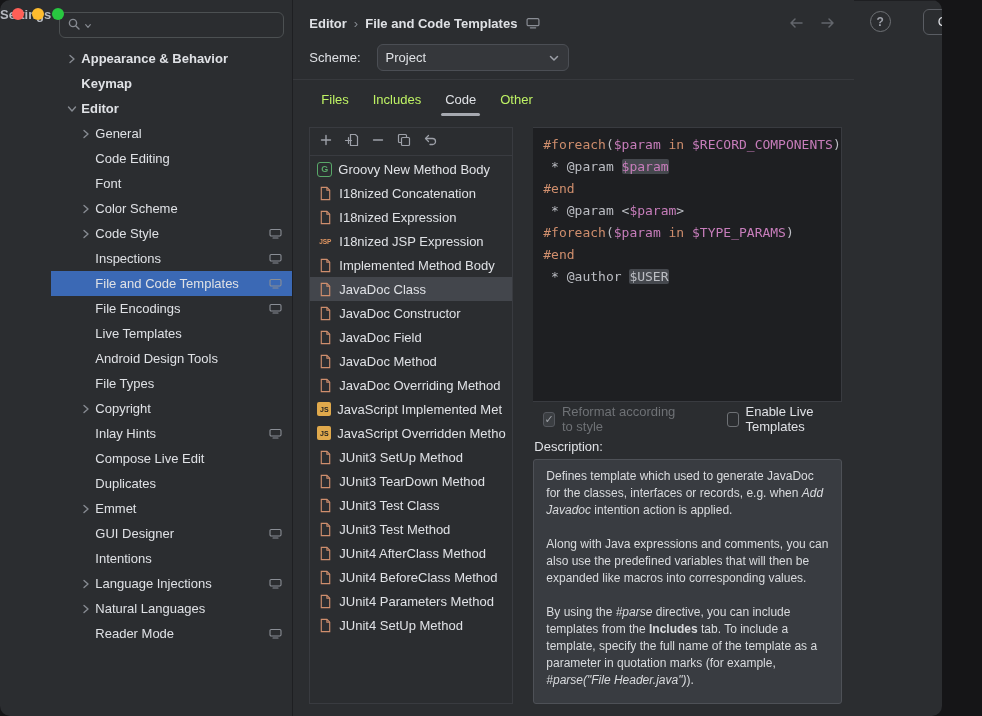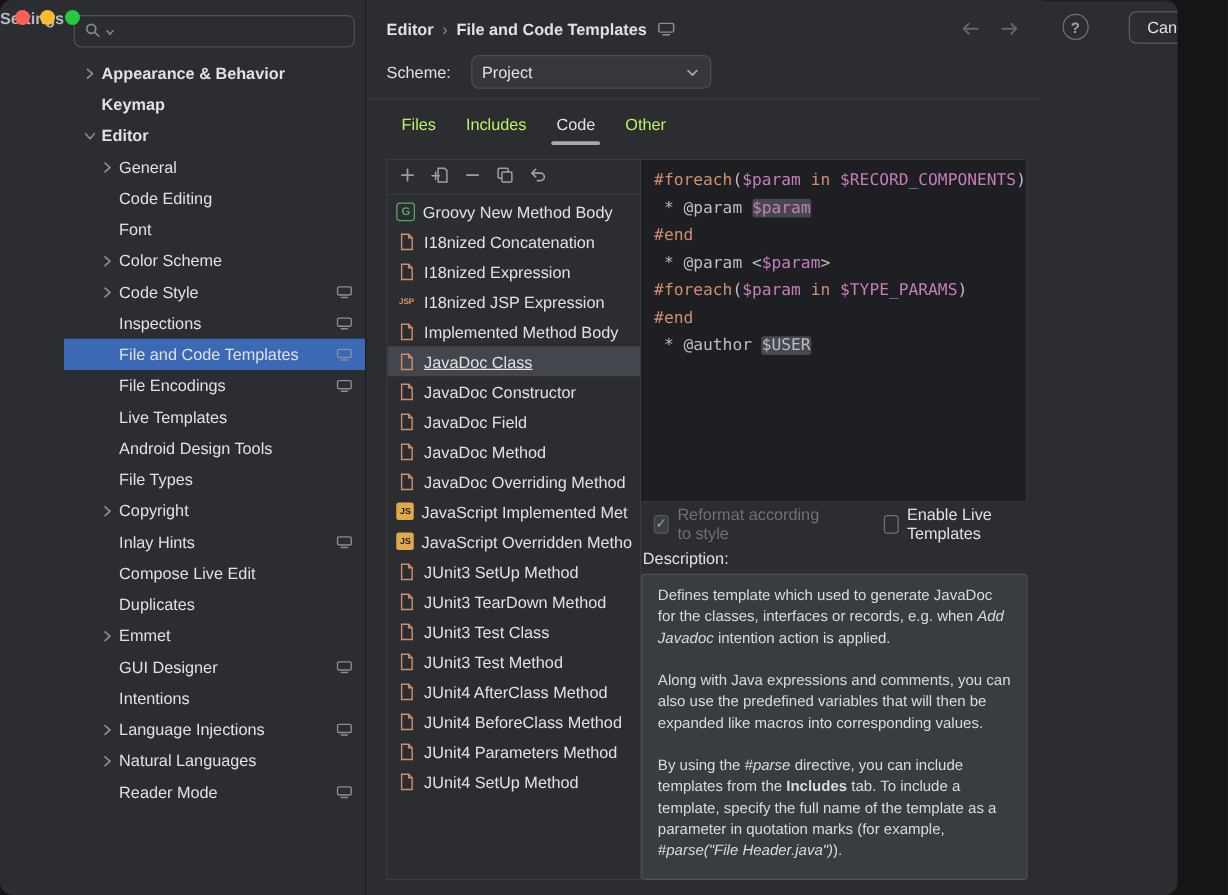--- a/index.html
+++ b/index.html
@@ -48,27 +48,27 @@
   .tab{padding:0 12px;display:flex;align-items:center;color:#bef264;position:relative;}
   .tab.active{color:var(--text,#dfe1e5);}
   .tab.active::after{content:"";position:absolute;left:8px;right:8px;bottom:3px;height:3px;border-radius:2px;background:var(--tab-underline,#a6a9b0);}
 
   .tab-panel{flex:1;min-height:0;display:flex;margin:8px 0 12px;}
   .list-panel{width:204px;flex:none;border:1px solid var(--border,#393b40);display:flex;flex-direction:column;background:var(--bg,#2b2d30);}
   .list-toolbar{height:28px;flex:none;border-bottom:1px solid var(--border,#393b40);display:flex;align-items:center;padding:0 3px;}
   .tool-btn{width:26px;height:22px;display:flex;align-items:center;justify-content:center;border-radius:4px;}
   .tpl-list{flex:1;overflow:hidden;padding-top:1px;}
   .tpl-item{height:24px;display:flex;align-items:center;gap:6px;padding-left:7px;white-space:nowrap;overflow:hidden;}
-  .tpl-item.selected{background:var(--list-selection,#43464c);text-decoration:underline;}
+  .tpl-item.selected{background:var(--list-selection,#43464c);}
   .tpl-icon{width:16px;height:16px;flex:none;display:inline-flex;align-items:center;justify-content:center;}
   .icon-groovy{border:1px solid var(--icon-green,#59a869);border-radius:3px;color:var(--icon-green,#59a869);font-size:9px;font-weight:bold;width:15px;height:15px;}
   .icon-js{background:var(--icon-yellow,#e0a94c);border-radius:2px;color:#1e1f22;font-size:7px;font-weight:bold;width:14px;height:14px;}
   .icon-jsp{color:#e09662;font-size:6.5px;font-weight:bold;letter-spacing:0;}
 
-  .right-panel{flex:1;min-width:0;display:flex;flex-direction:column;}
+  .right-panel{flex:1;min-width:0;display:flex;flex-direction:column;margin-left:20px;}
   .editor{height:275px;flex:none;background:var(--editor-bg,#1e1f22);border:1px solid var(--border,#393b40);border-left:none;padding:6px 0 0 10px;font-family:"DejaVu Sans Mono","Liberation Mono",monospace;font-size:13px;line-height:22px;color:var(--code-default,#bcbec4);overflow:hidden;}
   .code-line{white-space:pre;}
   .tok-dir{color:var(--code-directive,#cf8e6d);}
   .tok-var{color:var(--code-variable,#c77dbb);}
   .tok-def{color:var(--code-default,#bcbec4);}
   .tok-hl{background:var(--code-hl-bg,#45484e);border-radius:2px;}
 
   .opts-row{height:28px;flex:none;display:flex;align-items:center;gap:48px;padding-left:10px;margin-top:3px;}
   .cb{display:flex;align-items:center;gap:7px;}
   .cb-box{width:15px;height:15px;border:1px solid #6e7175;border-radius:3px;display:flex;align-items:center;justify-content:center;font-size:11px;line-height:1;color:transparent;}

